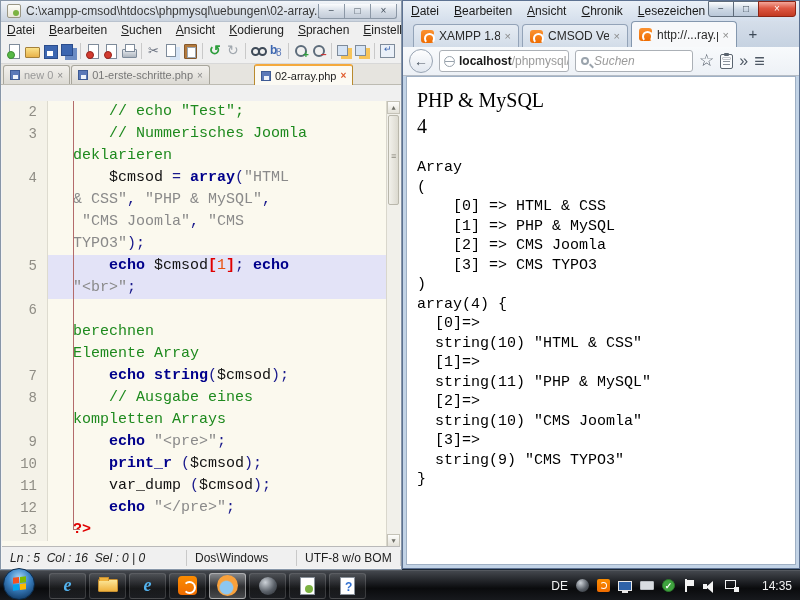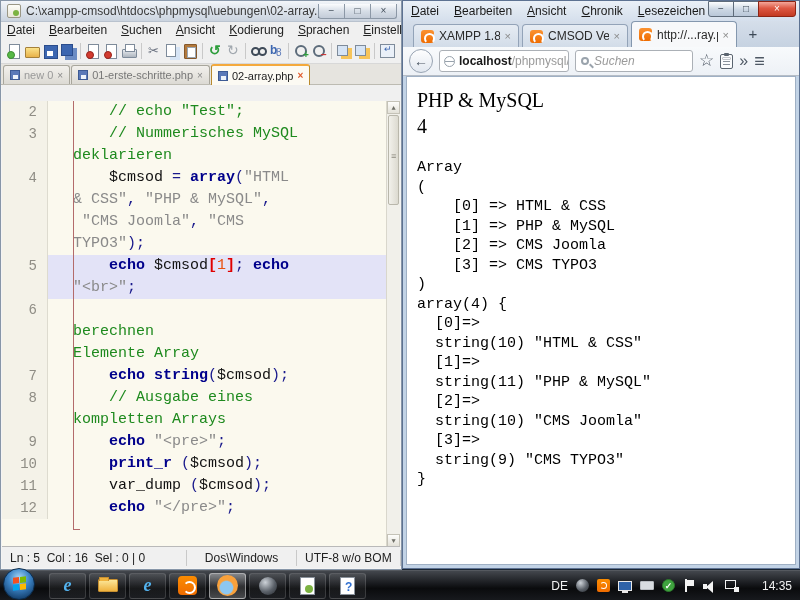--- a/index.html
+++ b/index.html
@@ -74,21 +74,21 @@
   [data-icon="word-wrap"]::before { content:""; position:absolute; left:2px; top:2px; width:13px; height:12px;
          background:#EAF0F8; border:1px solid #7E8B9A; }
   [data-icon="word-wrap"]::after { content:"\21B5"; position:absolute; left:6px; top:2px; font-size:9px; color:#3C66B0; }
 
   .npp-tabbar { height:21px; display:flex; align-items:flex-end; padding-left:2px;
          background:#E6E4DF; border-bottom:1px solid #BDBBB2; }
   .ntab { height:19px; display:flex; align-items:center; gap:4px; padding:0 6px; margin-right:1px;
          font-size:11px; color:#777; background:linear-gradient(#F2F0EC,#DCDAD4);
          border:1px solid #A8A69C; border-bottom:none; border-radius:3px 3px 0 0; white-space:nowrap; }
   .ntab.faint { color:#999; }
-  .ntab.active { height:21px; background:#FCFAF3; color:#222; border-color:#B98A2E; border-top:2px solid #F4A93C; margin-bottom:-1px; }
+  .ntab.active { height:21px; background:#FCFAF3; color:#222; border-color:#B98A2E; border-top:2px solid #F4A93C; margin-bottom:-1px;margin-left:43px; }
   .tfloppy { width:10px; height:10px; background:#5B79B8; border:1px solid #3D5A94; position:relative; flex:none; }
   .tfloppy::after { content:""; position:absolute; left:2px; bottom:0; width:5px; height:4px; background:#EDF2FA; }
   .ntab .tclose { font-size:10px; color:#8A8A8A; }
   .ntab.active .tclose { color:#E05A2B; font-weight:bold; }
 
   .npp-editor { position:absolute; left:1px; right:1px; top:100px; height:446px;
          background:#FBF9EE; overflow:hidden; font-family:"Liberation Mono",monospace; font-size:15px; }
   .crow { display:flex; height:22px; line-height:22px; }
   .lnum { flex:none; width:46px; text-align:right; padding-right:10px; color:#8F8D85;
          background:#F4F2E8; border-right:1px solid #DDDBCF; font-size:14px; }
@@ -108,22 +108,22 @@
   .sb-arrow { height:13px; text-align:center; font-size:7px; color:#6F6F68; line-height:13px;
          background:linear-gradient(#FDFDFB,#E3E1D8); border:1px solid #C4C2B7; }
   .sb-arrow.down { position:absolute; bottom:0; left:0; right:0; }
   .sb-thumb { position:absolute; top:14px; left:1px; right:1px; height:90px;
          background:linear-gradient(90deg,#F2F1EB,#DCDAD0); border:1px solid #B9B7AB; border-radius:2px; }
   .sb-thumb::after { content:"\2261"; position:absolute; left:2px; top:36px; font-size:9px; color:#8C8A7F; }
 
   .npp-status { position:absolute; left:1px; right:1px; bottom:1px; height:22px; display:flex; align-items:center;
          background:#F0F0F0; border-top:1px solid #B9B9B9; font-size:12px; color:#222; }
   .st-seg { white-space:pre; padding:0 8px; height:16px; line-height:16px; border-right:1px solid #C9C9C9; }
-  .st-seg:first-child { flex:0 0 185px; }
-  .st-eol { flex:0 0 110px; text-align:center; }
+  .st-seg:first-child { flex:0 0 185px;font-style:italic; }
+  .st-eol { flex:0 0 110px; text-align:left; }
   .st-enc { flex:0 0 100px; text-align:center; }
   .st-ins { border-right:none; margin-left:auto; padding-right:14px; }
 
   
   #ffx { position:absolute; left:402px; top:0; width:398px; height:569px;
          background:#C2D3E6; border:1px solid #5D7292; }
   .ffx-menubar { height:20px; display:flex; align-items:center; gap:15px; padding:0 8px;
          background:linear-gradient(#EAF0F7,#D5DFEC); font-size:12px; color:#1A1A1A; position:relative; }
   .ffx-wbtns { position:absolute; right:3px; top:0; display:flex; }
   .fwb { width:26px; height:16px; border:1px solid #5E6B7A; margin-left:-1px;
@@ -308,21 +308,21 @@
           <span class="tclose">×</span>
         </span>
       </div>
     <div class="npp-editor" id="npp-editor">
       <div class="crow">
           <span class="lnum">2</span>
           <span class="rowbody"><span class="seg-cmt">    // echo "Test";</span></span>
         </div>
         <div class="crow">
           <span class="lnum">3</span>
-          <span class="rowbody"><span class="seg-cmt">    // Nummerisches MySQL</span></span>
+          <span class="rowbody"><span class="seg-cmt">    // Nummerisches Joomla</span></span>
         </div>
         <div class="crow">
           <span class="lnum"></span>
           <span class="rowbody"><span class="seg-cmt">deklarieren</span></span>
         </div>
         <div class="crow">
           <span class="lnum">4</span>
           <span class="rowbody"><span class="seg-pln">    $cmsod </span><span class="seg-op">= </span><span class="seg-kw">array</span><span class="seg-op">(</span><span class="seg-str">"HTML</span></span>
         </div>
         <div class="crow">
@@ -376,20 +376,24 @@
           <span class="lnum">10</span>
           <span class="rowbody"><span class="seg-kw">    print_r </span><span class="seg-op">(</span><span class="seg-pln">$cmsod</span><span class="seg-op">);</span></span>
         </div>
         <div class="crow">
           <span class="lnum">11</span>
           <span class="rowbody"><span class="seg-pln">    var_dump </span><span class="seg-op">(</span><span class="seg-pln">$cmsod</span><span class="seg-op">);</span></span>
         </div>
         <div class="crow">
           <span class="lnum">12</span>
           <span class="rowbody"><span class="seg-kw">    echo </span><span class="seg-str">"&lt;/pre&gt;"</span><span class="seg-op">;</span></span>
+        </div>
+        <div class="crow">
+          <span class="lnum">13</span>
+          <span class="rowbody"><span class="seg-tag">?&gt;</span></span>
         </div>
         <div class="fold-guide"></div>
       <div class="npp-scrollbar">
         <div class="sb-arrow">▲</div>
         <div class="sb-thumb"></div>
         <div class="sb-arrow down">▼</div>
       </div>
     </div>
     <div class="npp-status">
       <span class="st-seg">Ln : 5  Col : 16  Sel : 0 | 0</span>

